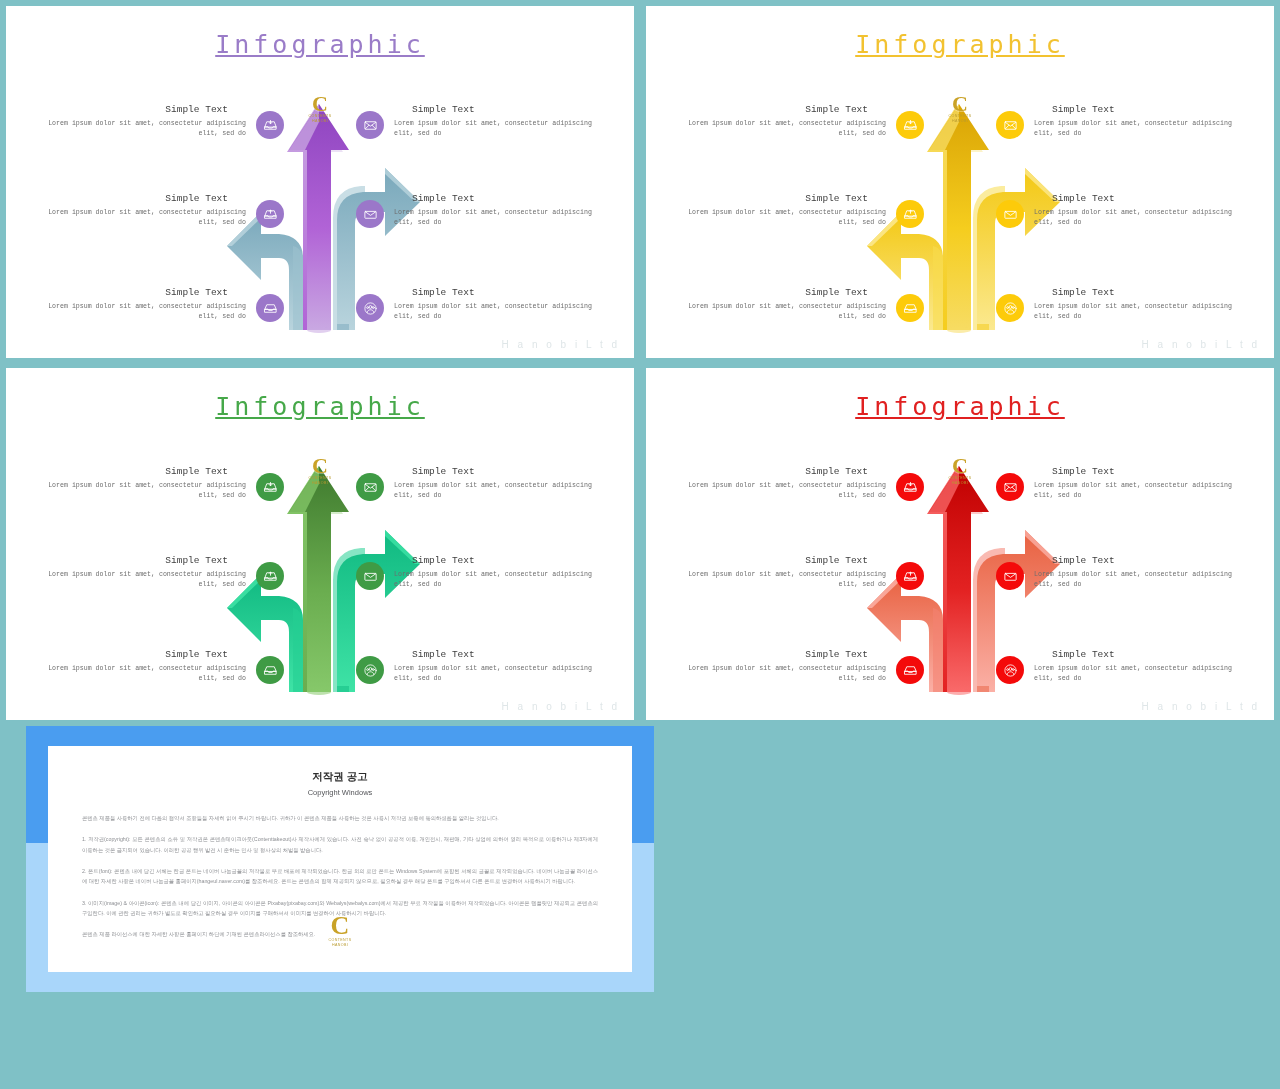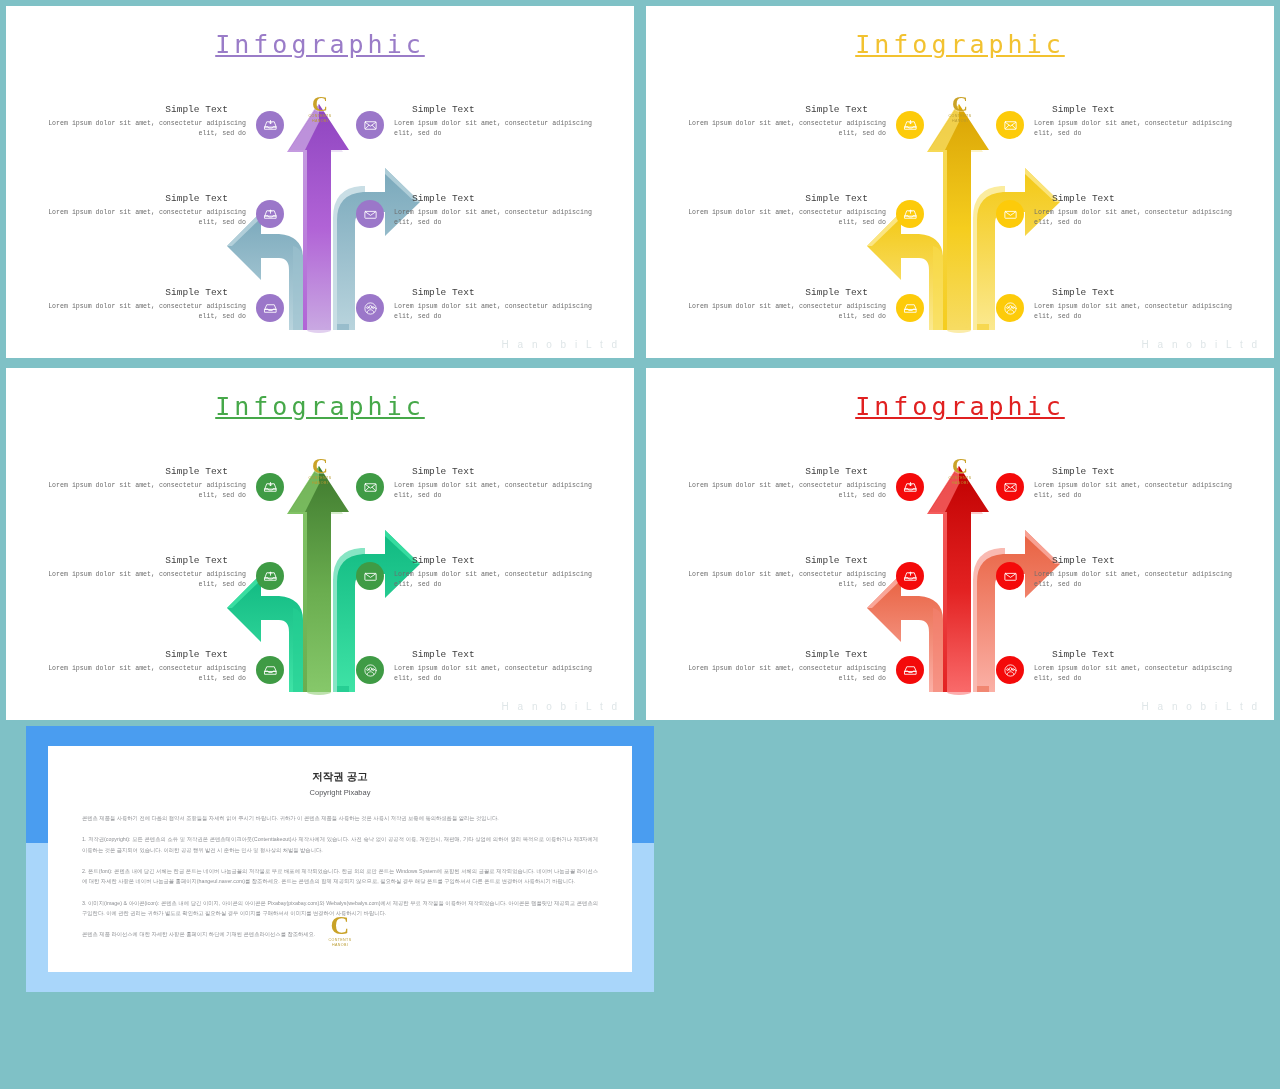--- a/index.html
+++ b/index.html
@@ -722,21 +722,21 @@
             <circle cx="16.6" cy="10.6" r="1.5"></circle>
           </svg>
         </div>
       </div>
       <div class="watermark">H a n o b i   L t d</div>
     </div>
 
   <div id="doc-panel" style="background: linear-gradient(rgb(74, 157, 240) 0%, rgb(74, 157, 240) 44%, rgb(169, 214, 250) 44%, rgb(169, 214, 250) 100%);">
     <div id="doc-page">
       <div class="doc-title-ko">저작권 공고</div>
-      <div class="doc-title-en">Copyright Pixabay</div>
+      <div class="doc-title-en">Copyright Windows</div>
       <div class="doc-p">콘텐츠 제품을 사용하기 전에 다음의 협약서 조항들을 자세히 읽어 주시기 바랍니다. 귀하가 이 콘텐츠 제품을 사용하는 것은 사용시 저작권 보증에 동의하셨음을 알리는 것입니다.</div>
       <div class="doc-p">1. 저작권(copyright): 모든 콘텐츠의 소유 및 저작권은 콘텐츠테이크아웃(Contenttakeout)사 제작사에게 있습니다. 사전 승낙 없이 공공적 이용, 개인전시, 재판매, 기타 상업에 의하여 영리 목적으로 이용하거나 제3자에게 이용하는 것은 금지되어 있습니다. 이러한 공공 행위 발견 시 준하는 민사 및 형사상의 처벌을 받습니다.</div>
       <div class="doc-p">2. 폰트(font): 콘텐츠 내에 담긴 서체는 한글 폰트는 네이버 나눔글꼴의 저작물로 무료 배포에 제작되었습니다. 한글 외의 로만 폰트는 Windows System에 포함된 서체의 글꼴로 제작되었습니다. 네이버 나눔글꼴 라이선스에 대한 자세한 사항은 네이버 나눔글꼴 홈페이지(hangeul.naver.com)를 참조하세요. 폰트는 콘텐츠의 함께 제공되지 않으므로, 필요하실 경우 해당 폰트를 구입하셔서 다른 폰트로 변경하여 사용하시기 바랍니다.</div>
       <div class="doc-p">3. 이미지(image) &amp; 아이콘(icon): 콘텐츠 내에 담긴 이미지, 아이콘의 아이콘은 Pixabay(pixabay.com)와 Webalys(webalys.com)에서 제공한 무료 저작물을 이용하여 제작되었습니다. 아이콘은 템플릿만 제공되고 콘텐츠의 구입한다. 이에 관한 권리는 귀하가 별도로 확인하고 필요하실 경우 이미지를 구매하셔서 이미지를 변경하여 사용하시기 바랍니다.</div>
       <div class="doc-p">콘텐츠 제품 라이선스에 대한 자세한 사항은 홈페이지 하단에 기재된 콘텐츠라이선스를 참조하세요.</div>
       <div class="doc-logo">
         <div class="logo-c">C</div>
         <div class="logo-sub">CONTENTS</div>
         <div class="logo-sub">HANOBI</div>
       </div>

